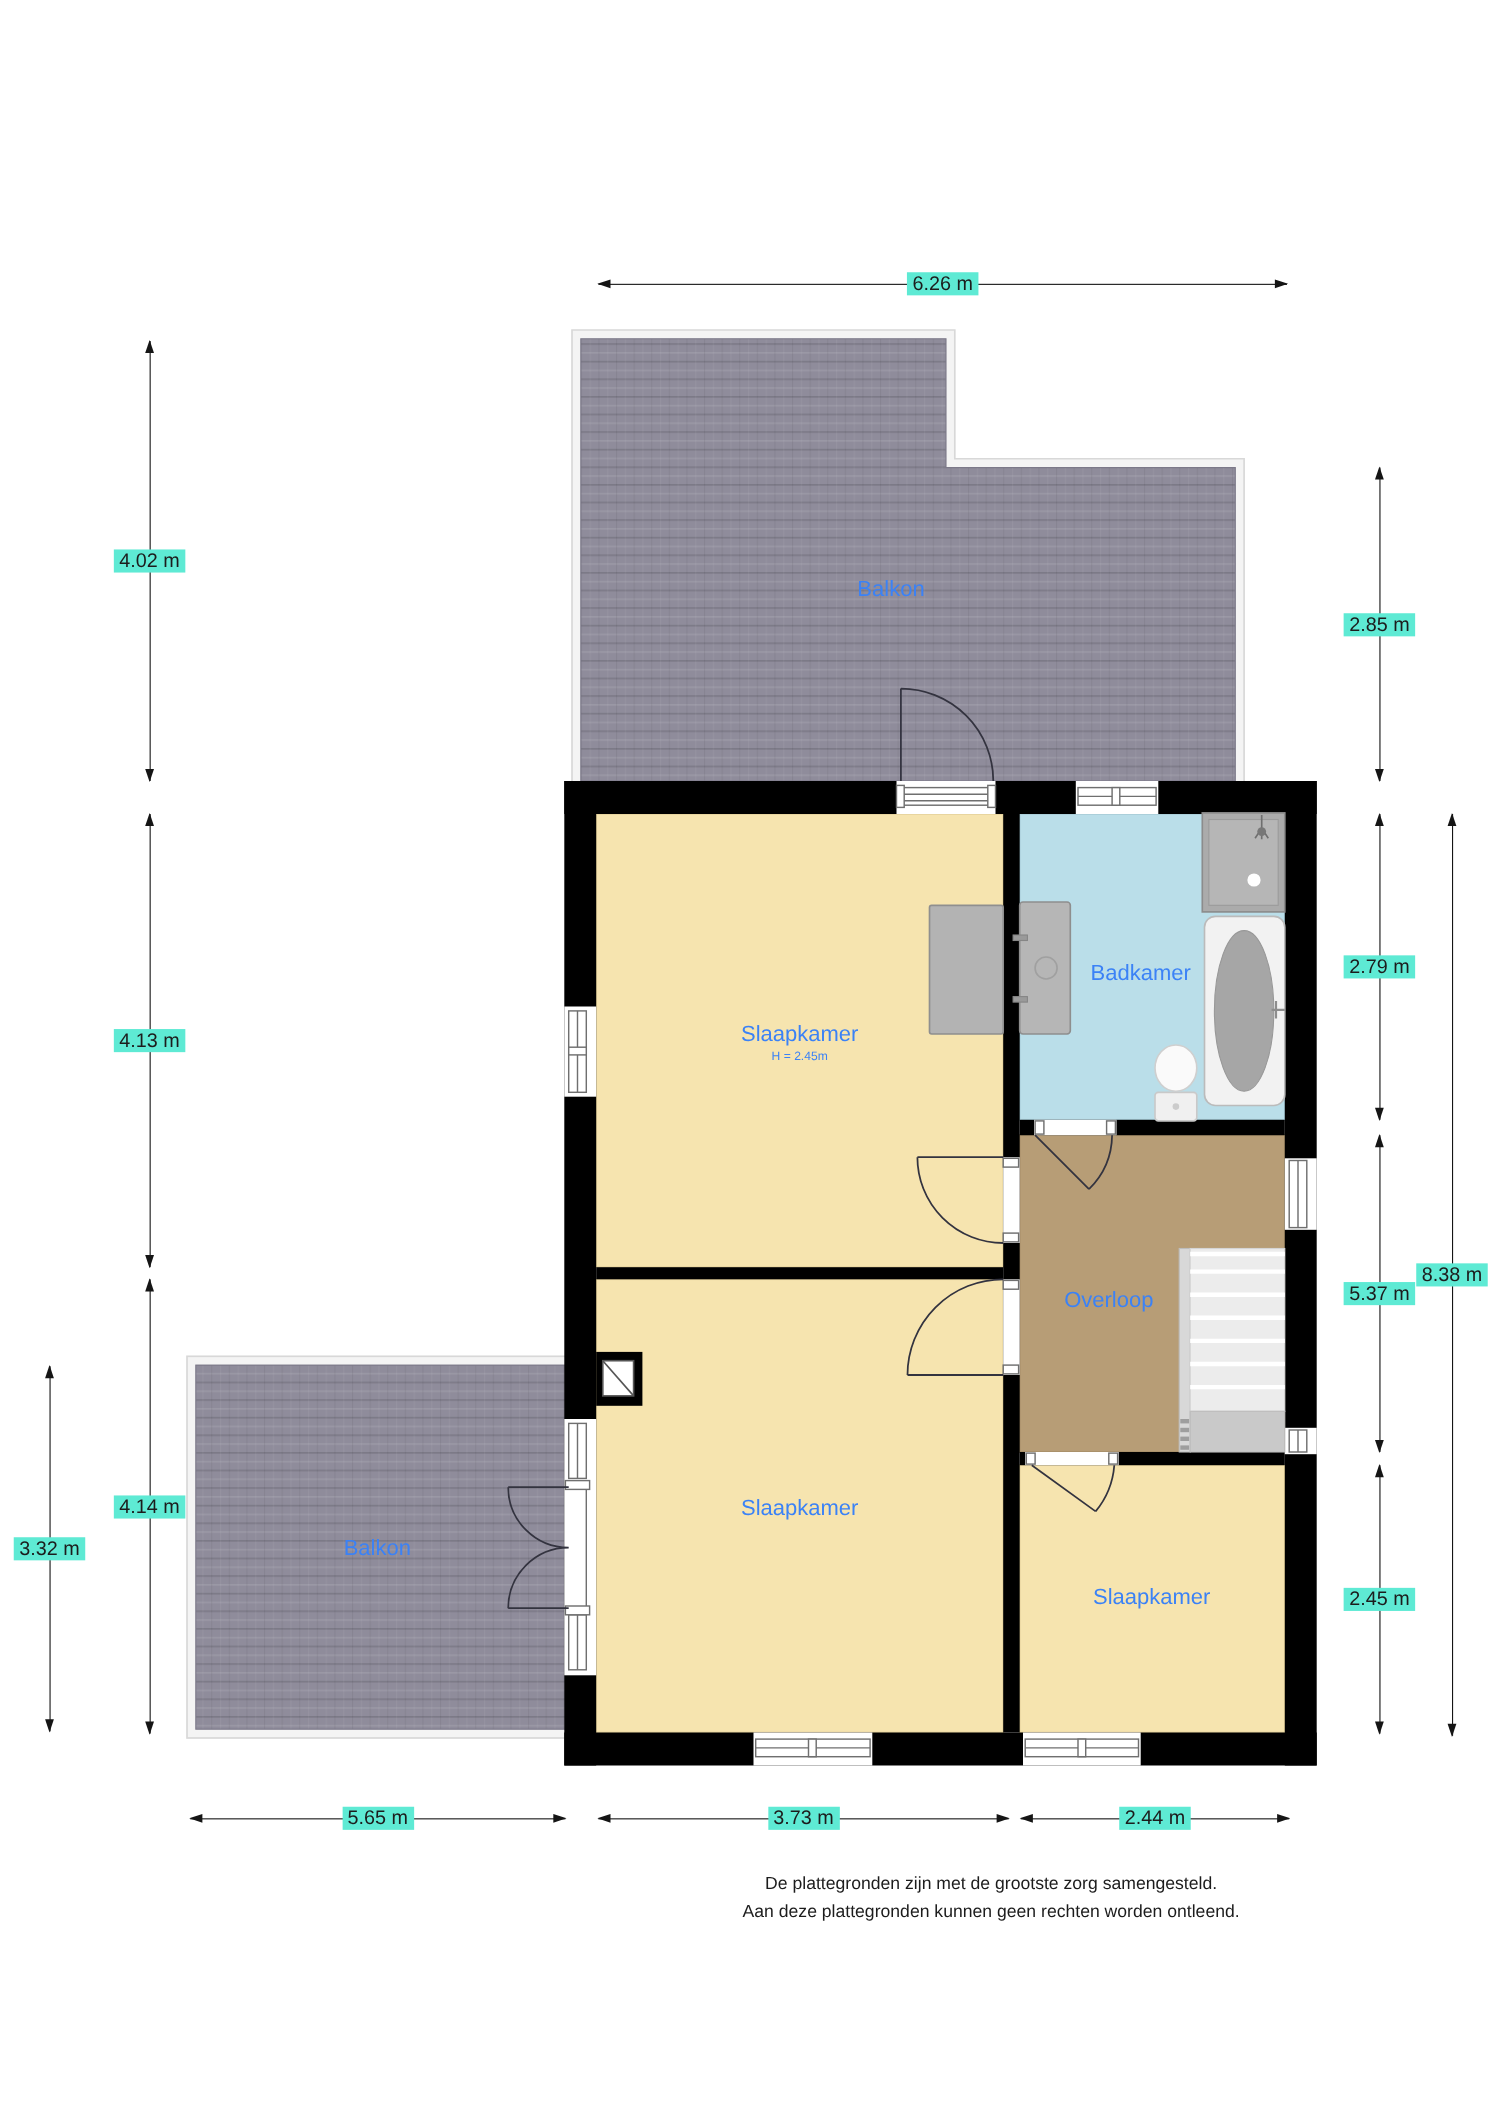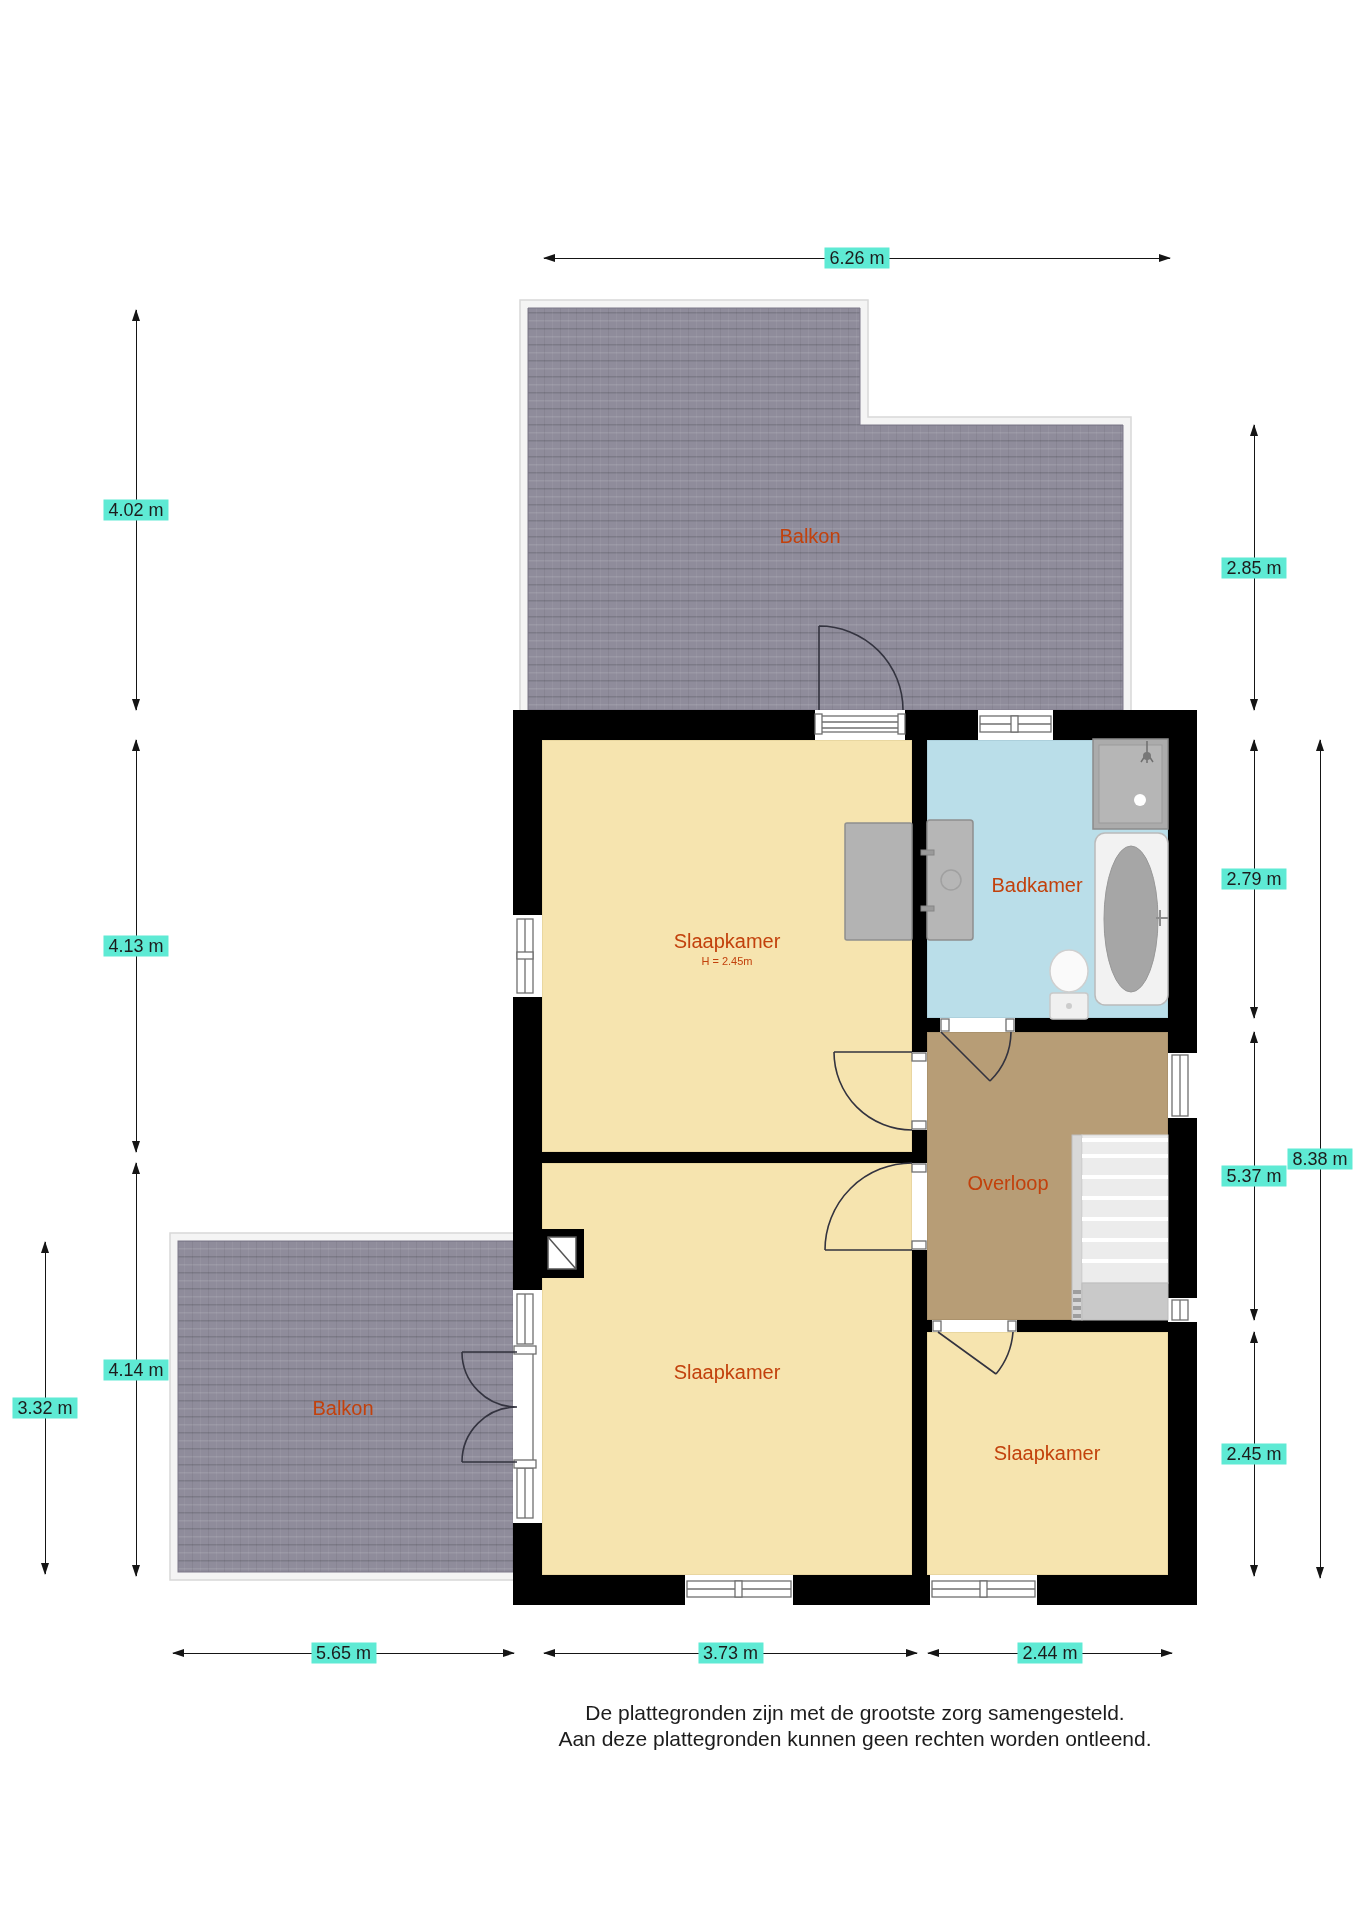--- a/index.html
+++ b/index.html
@@ -1,24 +1,24 @@
 <!DOCTYPE html>
 <html><head>
 <meta charset="utf-8">
 <style>
   html,body{margin:0;padding:0;background:#ffffff;}
   .canvas{position:relative;width:1358px;height:1920px;background:#ffffff;
           font-family:"Liberation Sans",sans-serif;color:#1c1c1c;overflow:hidden;}
   .plan-svg{position:absolute;left:0;top:0;}
   .page-title{position:absolute;left:850px;top:193px;transform:translate(-50%,-50%);
               text-align:center;font-size:22px;line-height:26px;white-space:nowrap;}
-  .page-footer{position:absolute;left:855px;top:1726px;transform:translate(-50%,-50%);
-               text-align:center;font-size:21px;line-height:26px;white-space:nowrap;}
+  .page-footer{position:absolute;left:901px;top:1726px;transform:translate(-50%,-50%);
+               text-align:center;font-size:16px;line-height:26px;white-space:nowrap;}
   .room-label{position:absolute;transform:translate(-50%,-50%);font-size:20px;
-              text-align:center;white-space:nowrap;color:#c2410c;}
+              text-align:center;white-space:nowrap;color:#3b82f6;}
   .room-sub{font-size:11px;margin-top:2px;}
   .dim{position:absolute;}
   .dim.v{width:1px;background:#151515;}
   .dim.h{height:1px;background:#151515;}
   .arr{position:absolute;width:0;height:0;}
   .dim.v .a1{top:-1px;left:-4px;border-left:4.5px solid transparent;border-right:4.5px solid transparent;border-bottom:12px solid #151515;}
   .dim.v .a2{bottom:-1px;left:-4px;border-left:4.5px solid transparent;border-right:4.5px solid transparent;border-top:12px solid #151515;}
   .dim.h .a1{left:-1px;top:-4px;border-top:4.5px solid transparent;border-bottom:4.5px solid transparent;border-right:12px solid #151515;}
   .dim.h .a2{right:-1px;top:-4px;border-top:4.5px solid transparent;border-bottom:4.5px solid transparent;border-left:12px solid #151515;}
   .dim-label{position:absolute;background:#5eead4;font-size:18px;padding:0 5px;white-space:nowrap;

